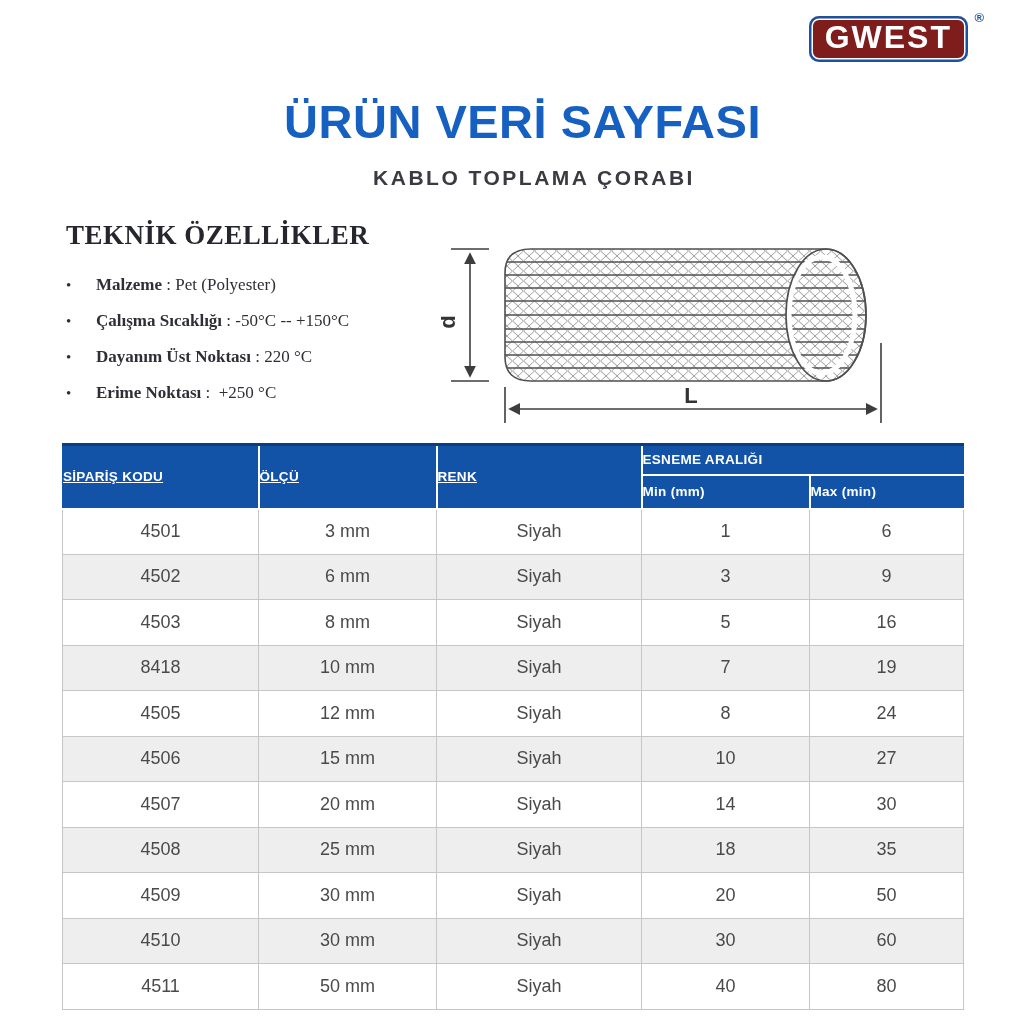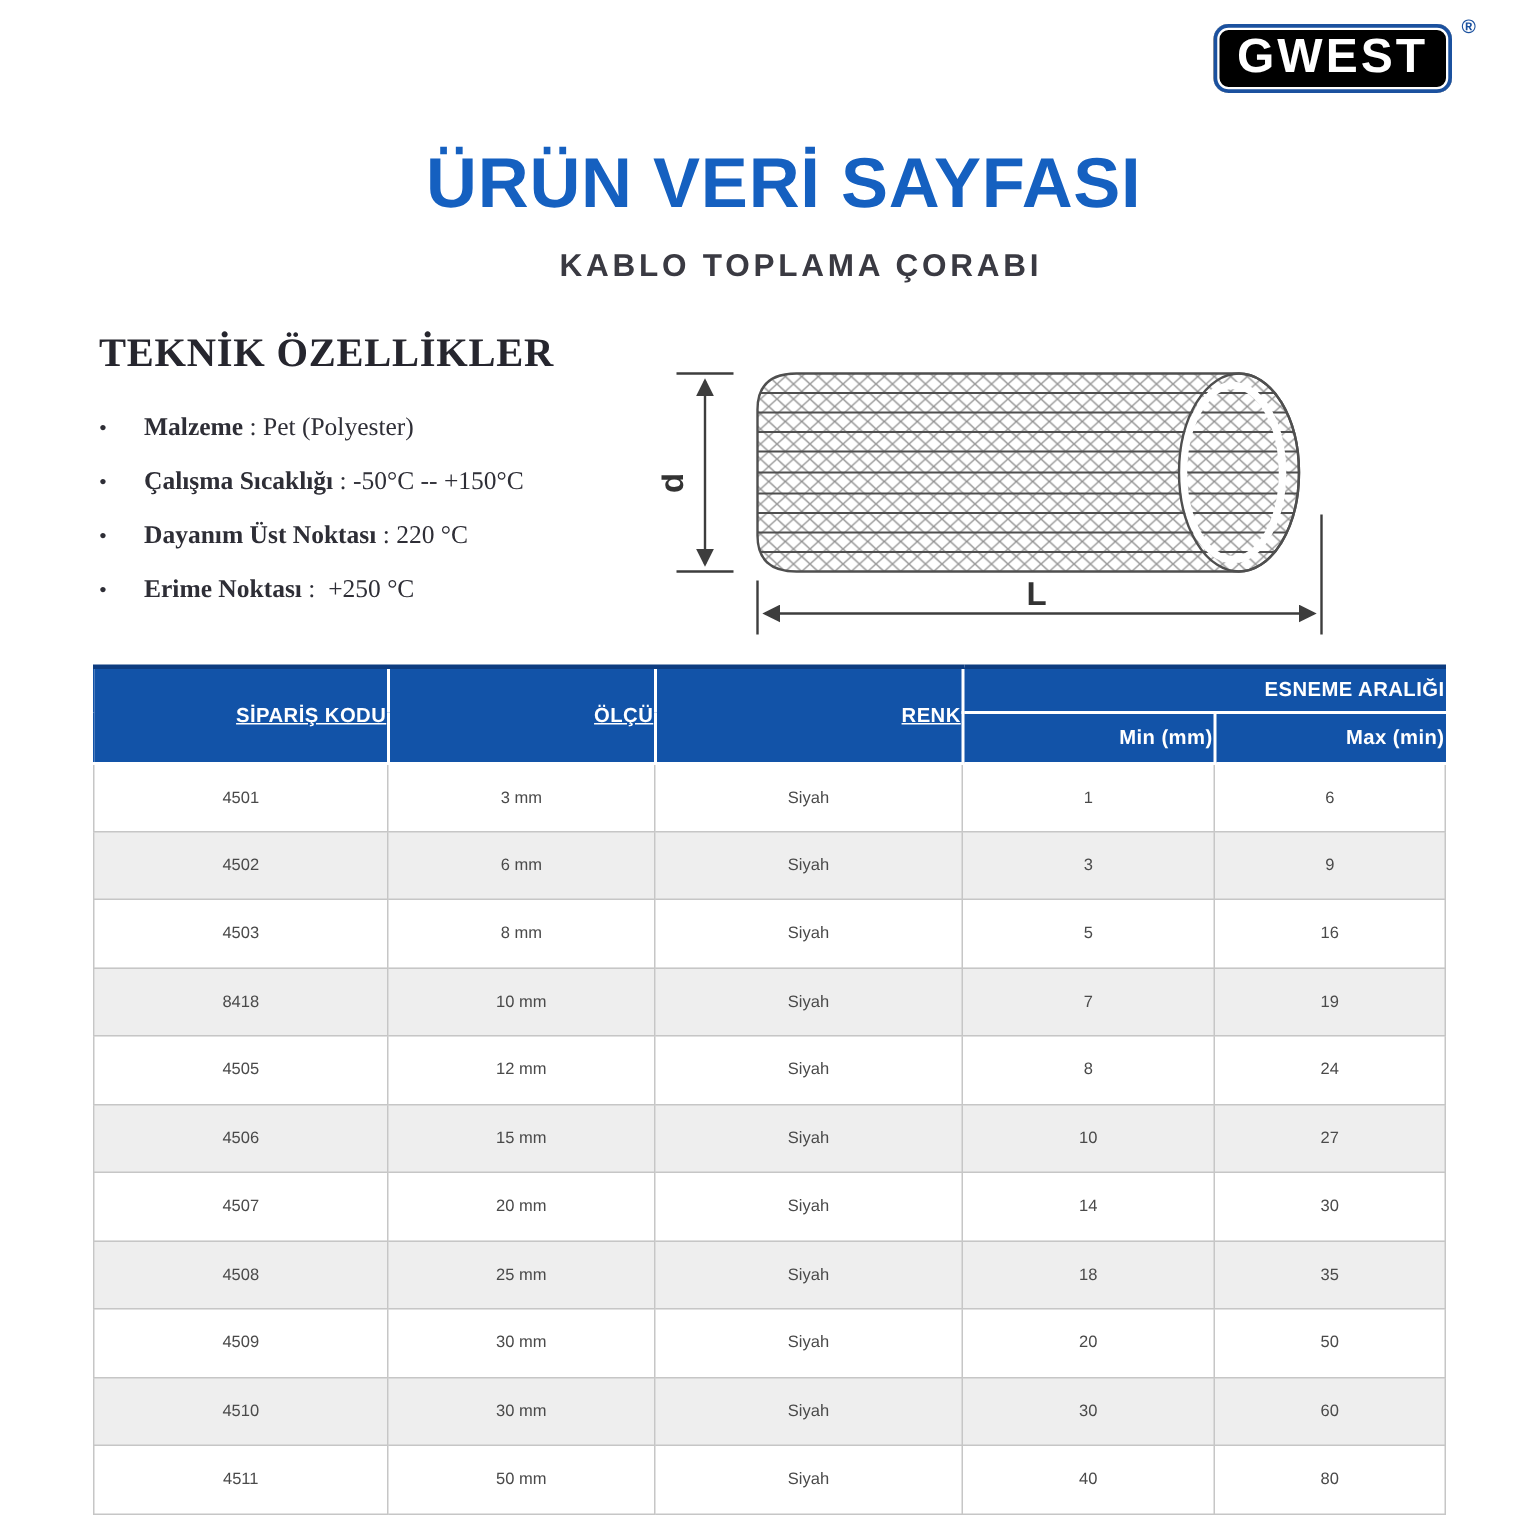--- a/index.html
+++ b/index.html
@@ -9,21 +9,21 @@
     position: relative;
     width: 1024px; height: 1024px;
     background: #ffffff;
     overflow: hidden;
   }
 
   
   .logo-wrap { position: absolute; top: 16px; right: 56px; }
   .logo-box {
     display: inline-block;
-    background: #000000;
+    background: #7f1d1d;
     color: #ffffff;
     border-radius: 10px;
     padding: 5px 16px 7px 16px;
     font-size: 32px;
     font-weight: 800;
     letter-spacing: 2px;
     line-height: 1.05;
     box-shadow: inset 0 0 0 2.5px #1b519f, inset 0 0 0 4px #ffffff;
   }
   .reg-mark {
@@ -67,35 +67,35 @@
   .data-table {
     position: absolute; left: 62px; top: 443px;
     width: 901px;
     border-collapse: collapse;
     table-layout: fixed;
   }
   .data-table thead th {
     background: #1253a8;
     color: #ffffff;
     font-size: 13.5px; font-weight: 700;
-    text-align: right; vertical-align: middle;
+    text-align: left; vertical-align: middle;
     border: 2px solid #ffffff;
     letter-spacing: 0.3px;
   }
   .data-table thead tr:first-child th { border-top: 3px solid #0d3c80; }
   .data-table thead th:first-child { border-left: 1px solid #1253a8; }
   .data-table thead th:last-child  { border-right: 1px solid #1253a8; }
   .data-table thead tr.group-row th { height: 30px; }
   .data-table thead tr.sub-row th   { height: 34px; }
   .data-table thead th[rowspan] { height: 64px; text-decoration: underline; }
   .data-table tbody td {
     height: 45.5px;
     border: 1px solid #c6c6c6;
     text-align: center; vertical-align: middle;
-    font-size: 11px; color: #4a4a4a;
+    font-size: 18px; color: #4a4a4a;
     background: #ffffff;
   }
   .data-table tbody tr:nth-child(even) td { background: #eeeeee; }
 </style>
 </head>
 <body>
 
 <div class="page">
 
   <div class="logo-wrap">

